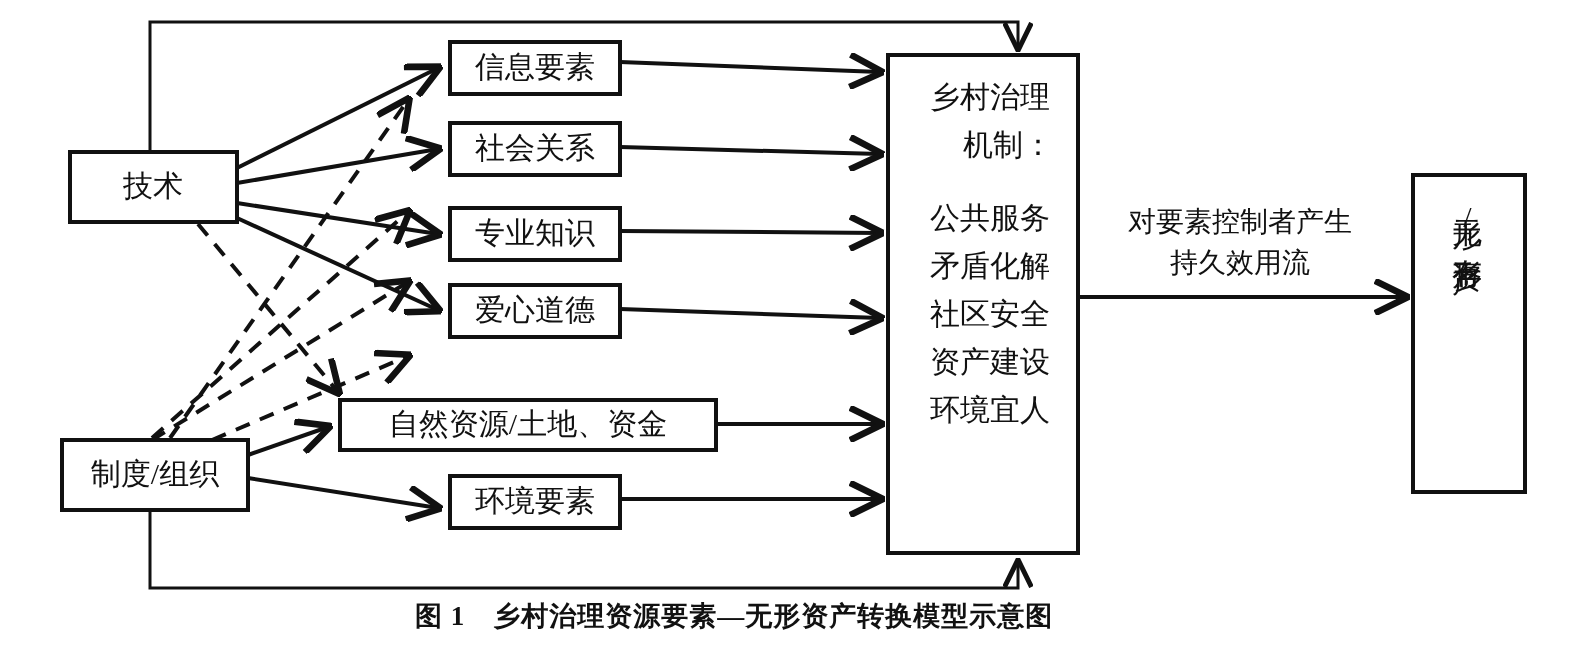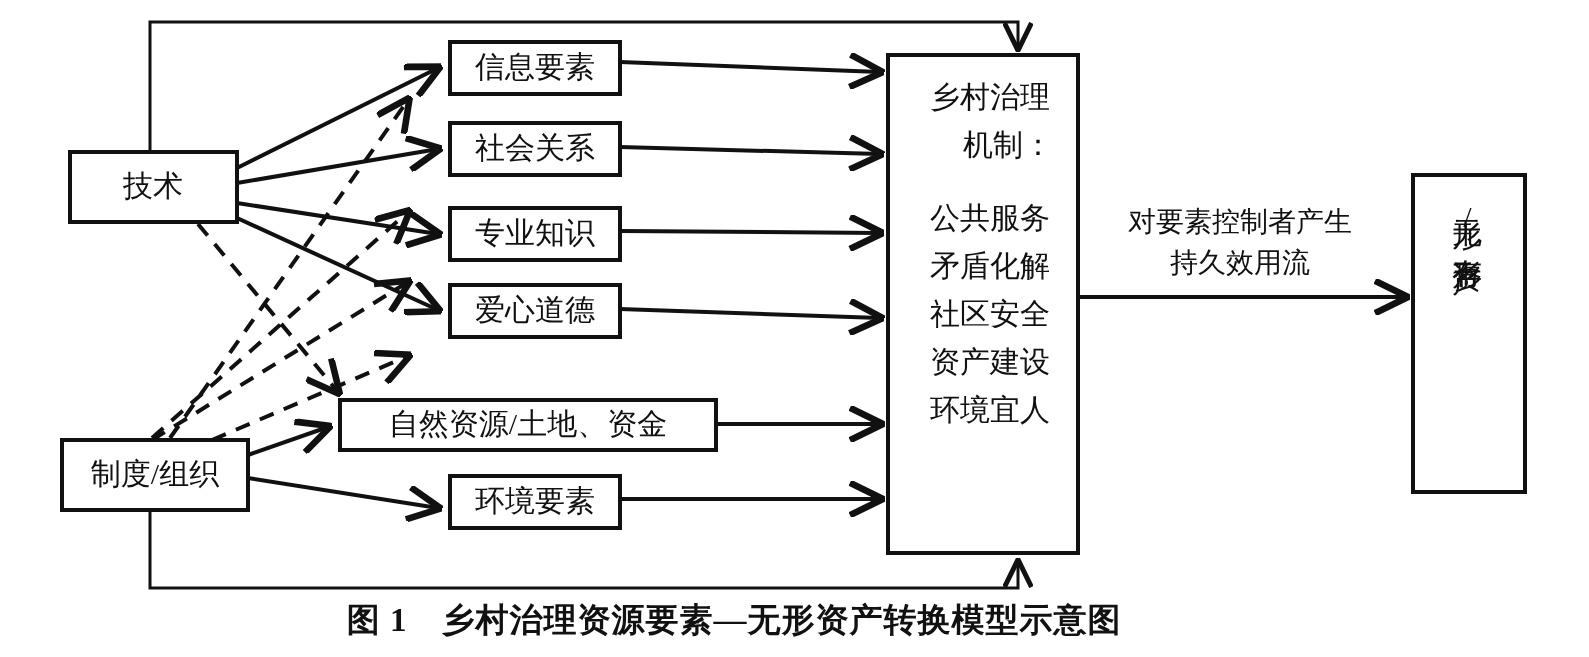--- a/index.html
+++ b/index.html
@@ -78,21 +78,21 @@
     letter-spacing: 2px;
     line-height: 1;
   }
   .caption {
     position: absolute;
     left: 0;
     top: 598px;
     width: 1468px;
     text-align: center;
     font-family: "Liberation Serif", "DejaVu Serif", serif;
-    font-size: 33px;
+    font-size: 27px;
     font-weight: bold;
     color: #111111;
     letter-spacing: 1px;
   }
 </style>
 </head>
 <body>
 
 <div id="figure-root">
 

